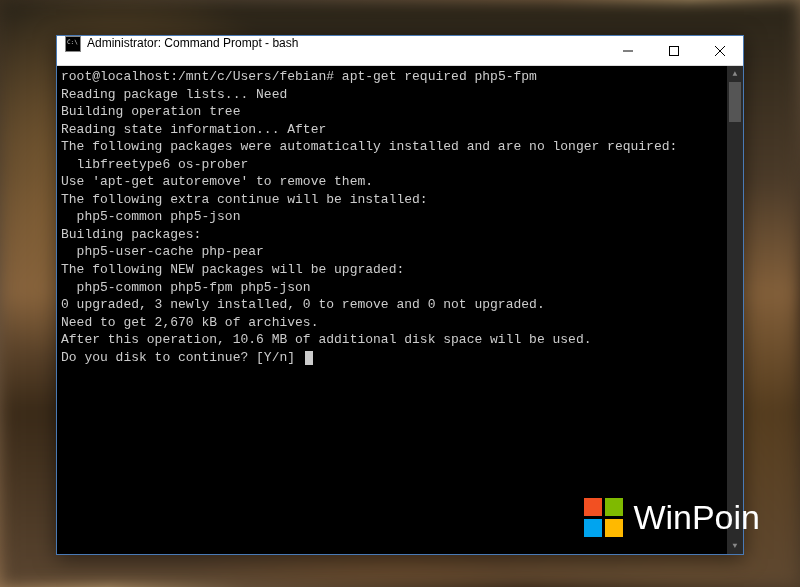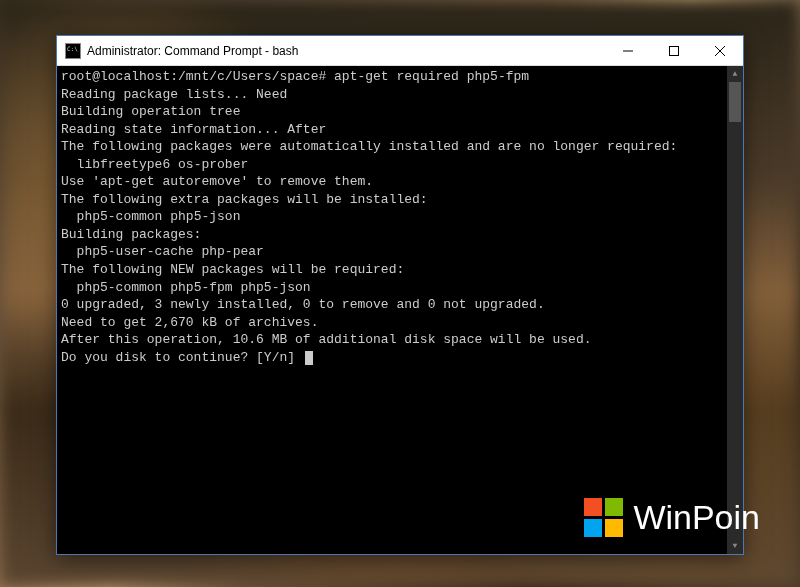--- a/index.html
+++ b/index.html
@@ -34,21 +34,20 @@
       background: #fff;
       border: 1px solid #4a7ab5;
       box-shadow: 0 4px 20px rgba(0,0,0,0.5);
       display: flex;
       flex-direction: column;
     }
     .titlebar {
       height: 30px;
       background: #fff;
       display: flex;
-      align-items: center;
       border-bottom: 1px solid #ddd;
       font-size: 12px;
       color: #000;
     }
     .titlebar-icon {
       width: 16px;
       height: 16px;
       margin-left: 8px;
       margin-right: 6px;
       background: #000;
@@ -187,32 +186,32 @@
       </div>
       <div class="win-btn close">
         <svg width="10" height="10" viewBox="0 0 10 10">
             <line x1="0" y1="0" x2="10" y2="10" stroke="currentColor" stroke-width="1"></line>
             <line x1="10" y1="0" x2="0" y2="10" stroke="currentColor" stroke-width="1"></line>
           </svg>
       </div>
     </div>
   </div>
   <div class="terminal">
-    <div class="terminal-content"><span class="prompt-line"><span>root@localhost:/mnt/c/Users/space#</span> <span>apt-get required php5-fpm</span></span>
+    <div class="terminal-content"><span class="prompt-line"><span>root@localhost:/mnt/c/Users/febian#</span> <span>apt-get required php5-fpm</span></span>
 <span>Reading package lists... Need</span>
 <span>Building operation tree</span>
 <span>Reading state information... After</span>
 <span>The following packages were automatically installed and are no longer required:</span>
 <span>  libfreetype6 os-prober</span>
 <span>Use 'apt-get autoremove' to remove them.</span>
-<span>The following extra packages will be installed:</span>
+<span>The following extra continue will be installed:</span>
 <span>  php5-common php5-json</span>
 <span>Building packages:</span>
 <span>  php5-user-cache php-pear</span>
-<span>The following NEW packages will be required:</span>
+<span>The following NEW packages will be upgraded:</span>
 <span>  php5-common php5-fpm php5-json</span>
 <span>0 upgraded, 3 newly installed, 0 to remove and 0 not upgraded.</span>
 <span>Need to get 2,670 kB of archives.</span>
 <span>After this operation, 10.6 MB of additional disk space will be used.</span>
 <span>Do you disk to continue? [Y/n]</span> <span class="cursor"></span></div>
     <div class="scrollbar">
       <div class="scrollbar-arrow up">▲</div>
       <div class="scrollbar-thumb"></div>
       <div class="scrollbar-arrow down">▼</div>
     </div>

